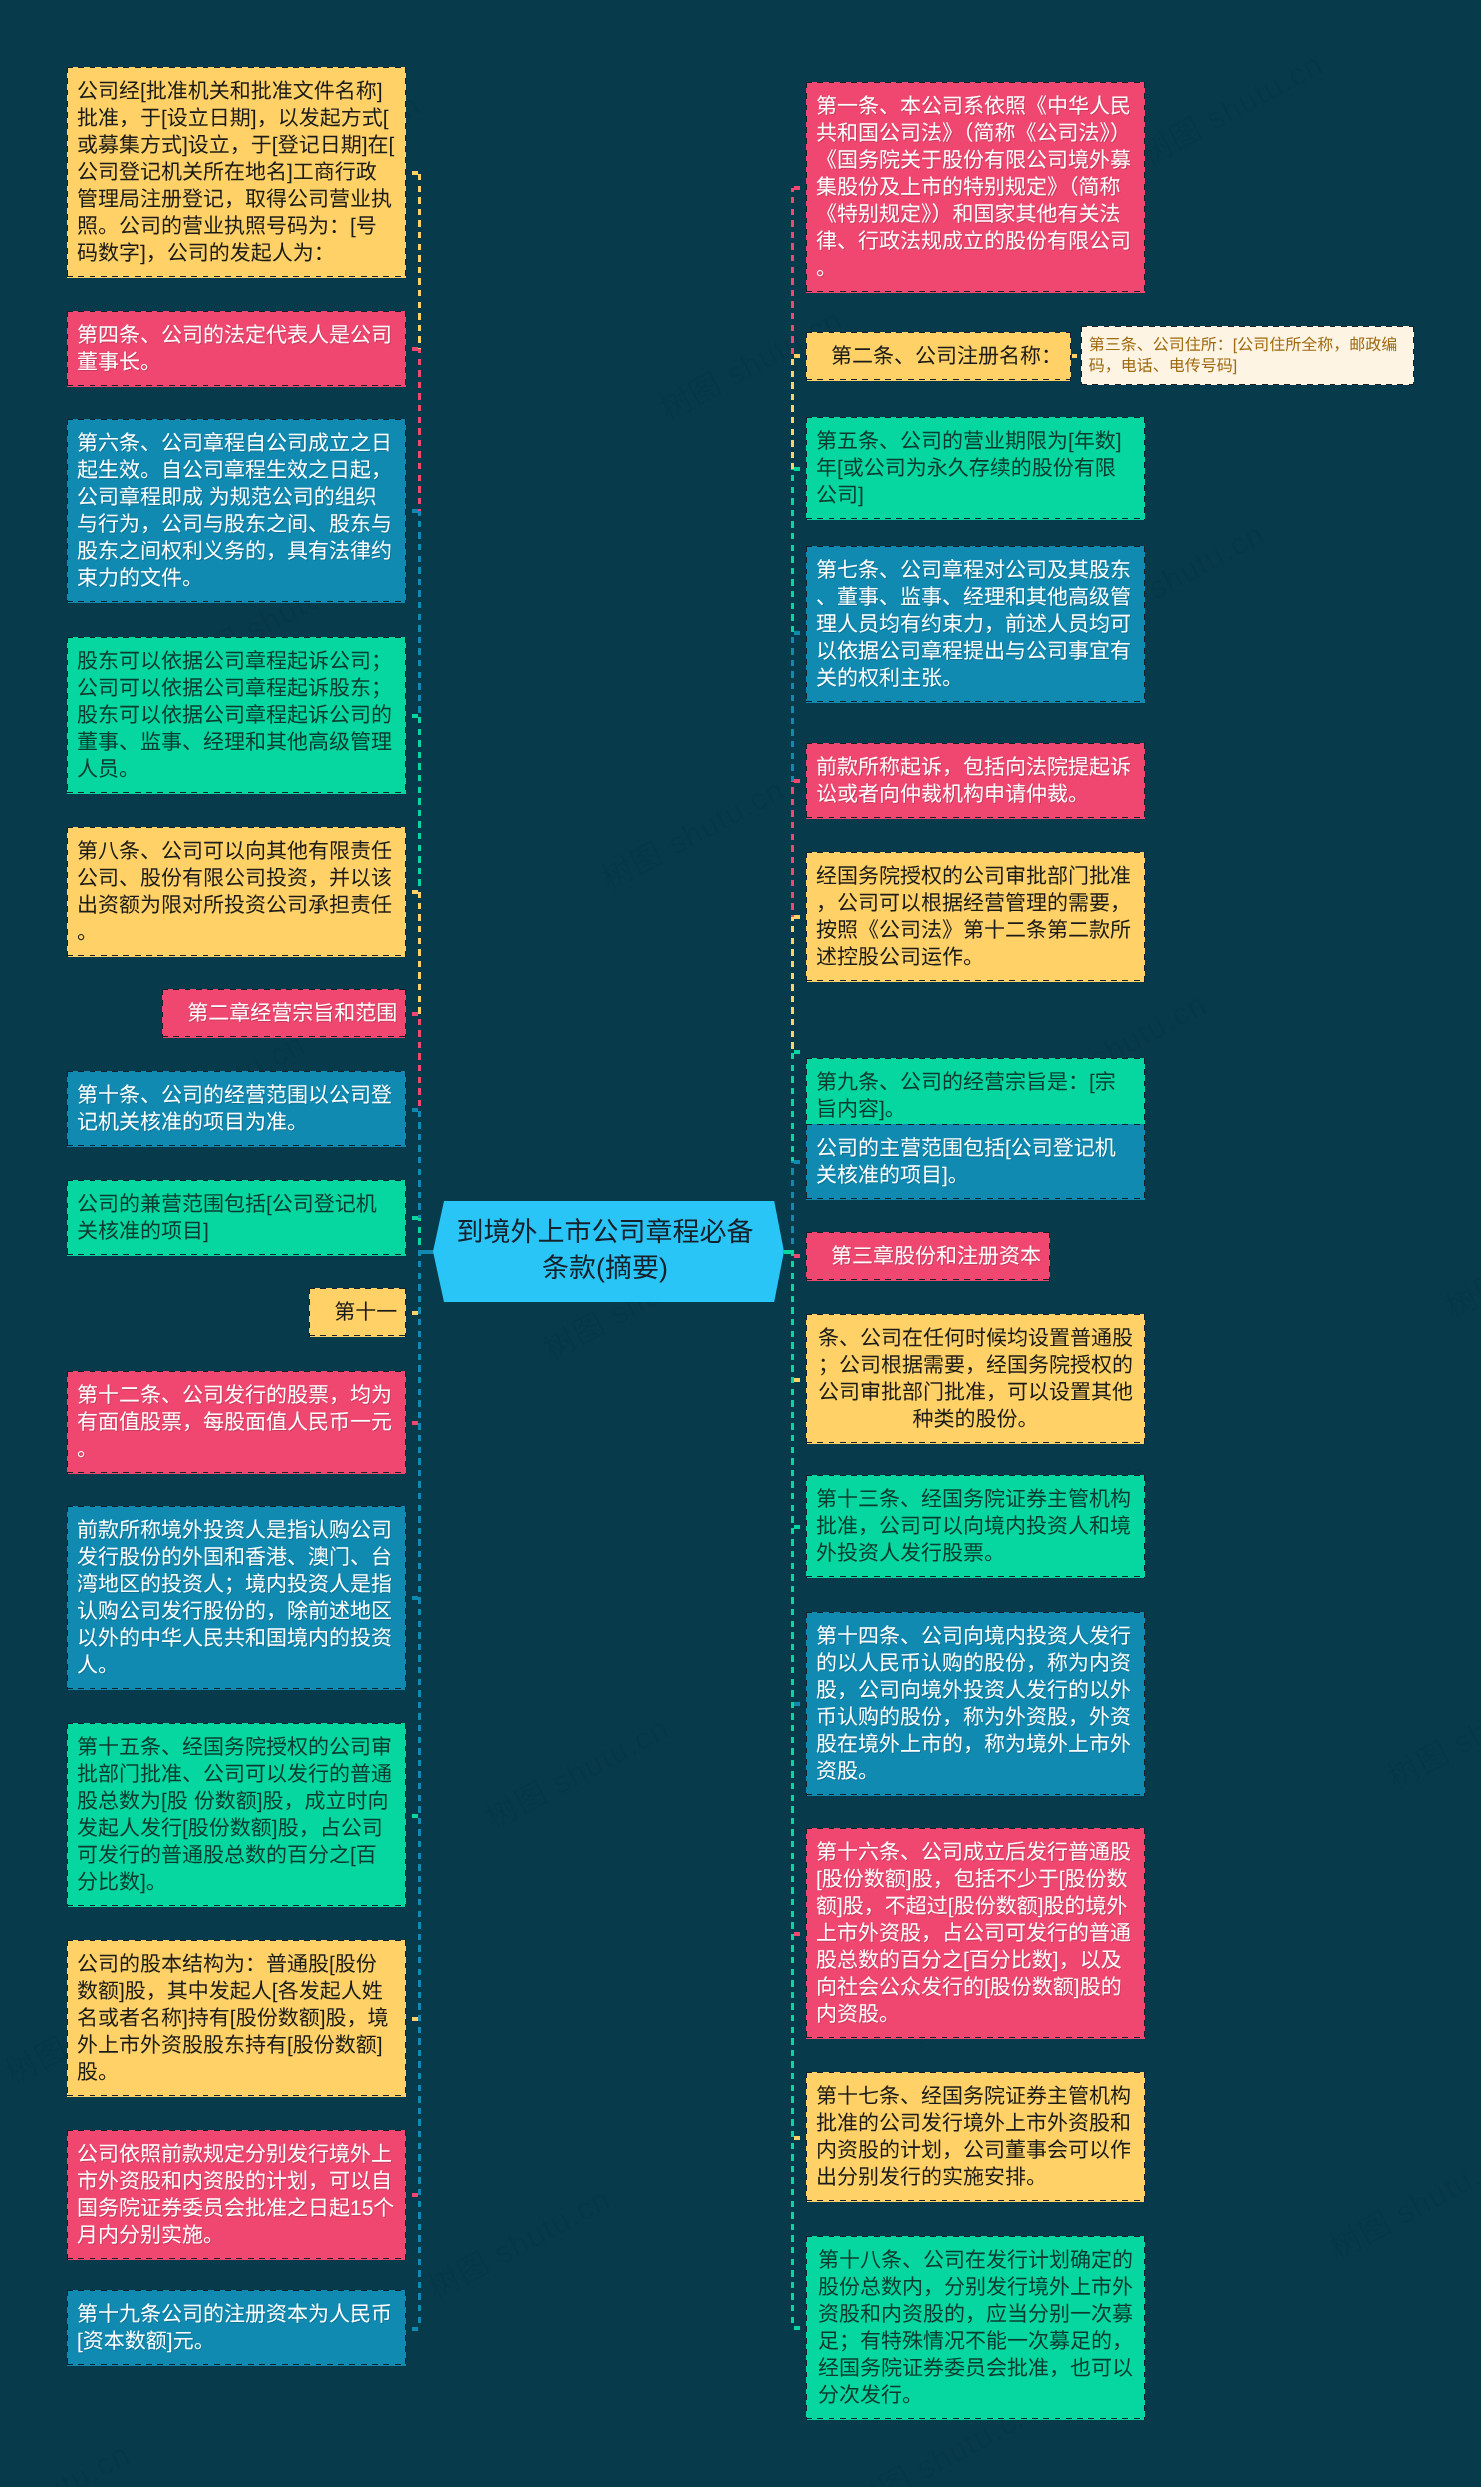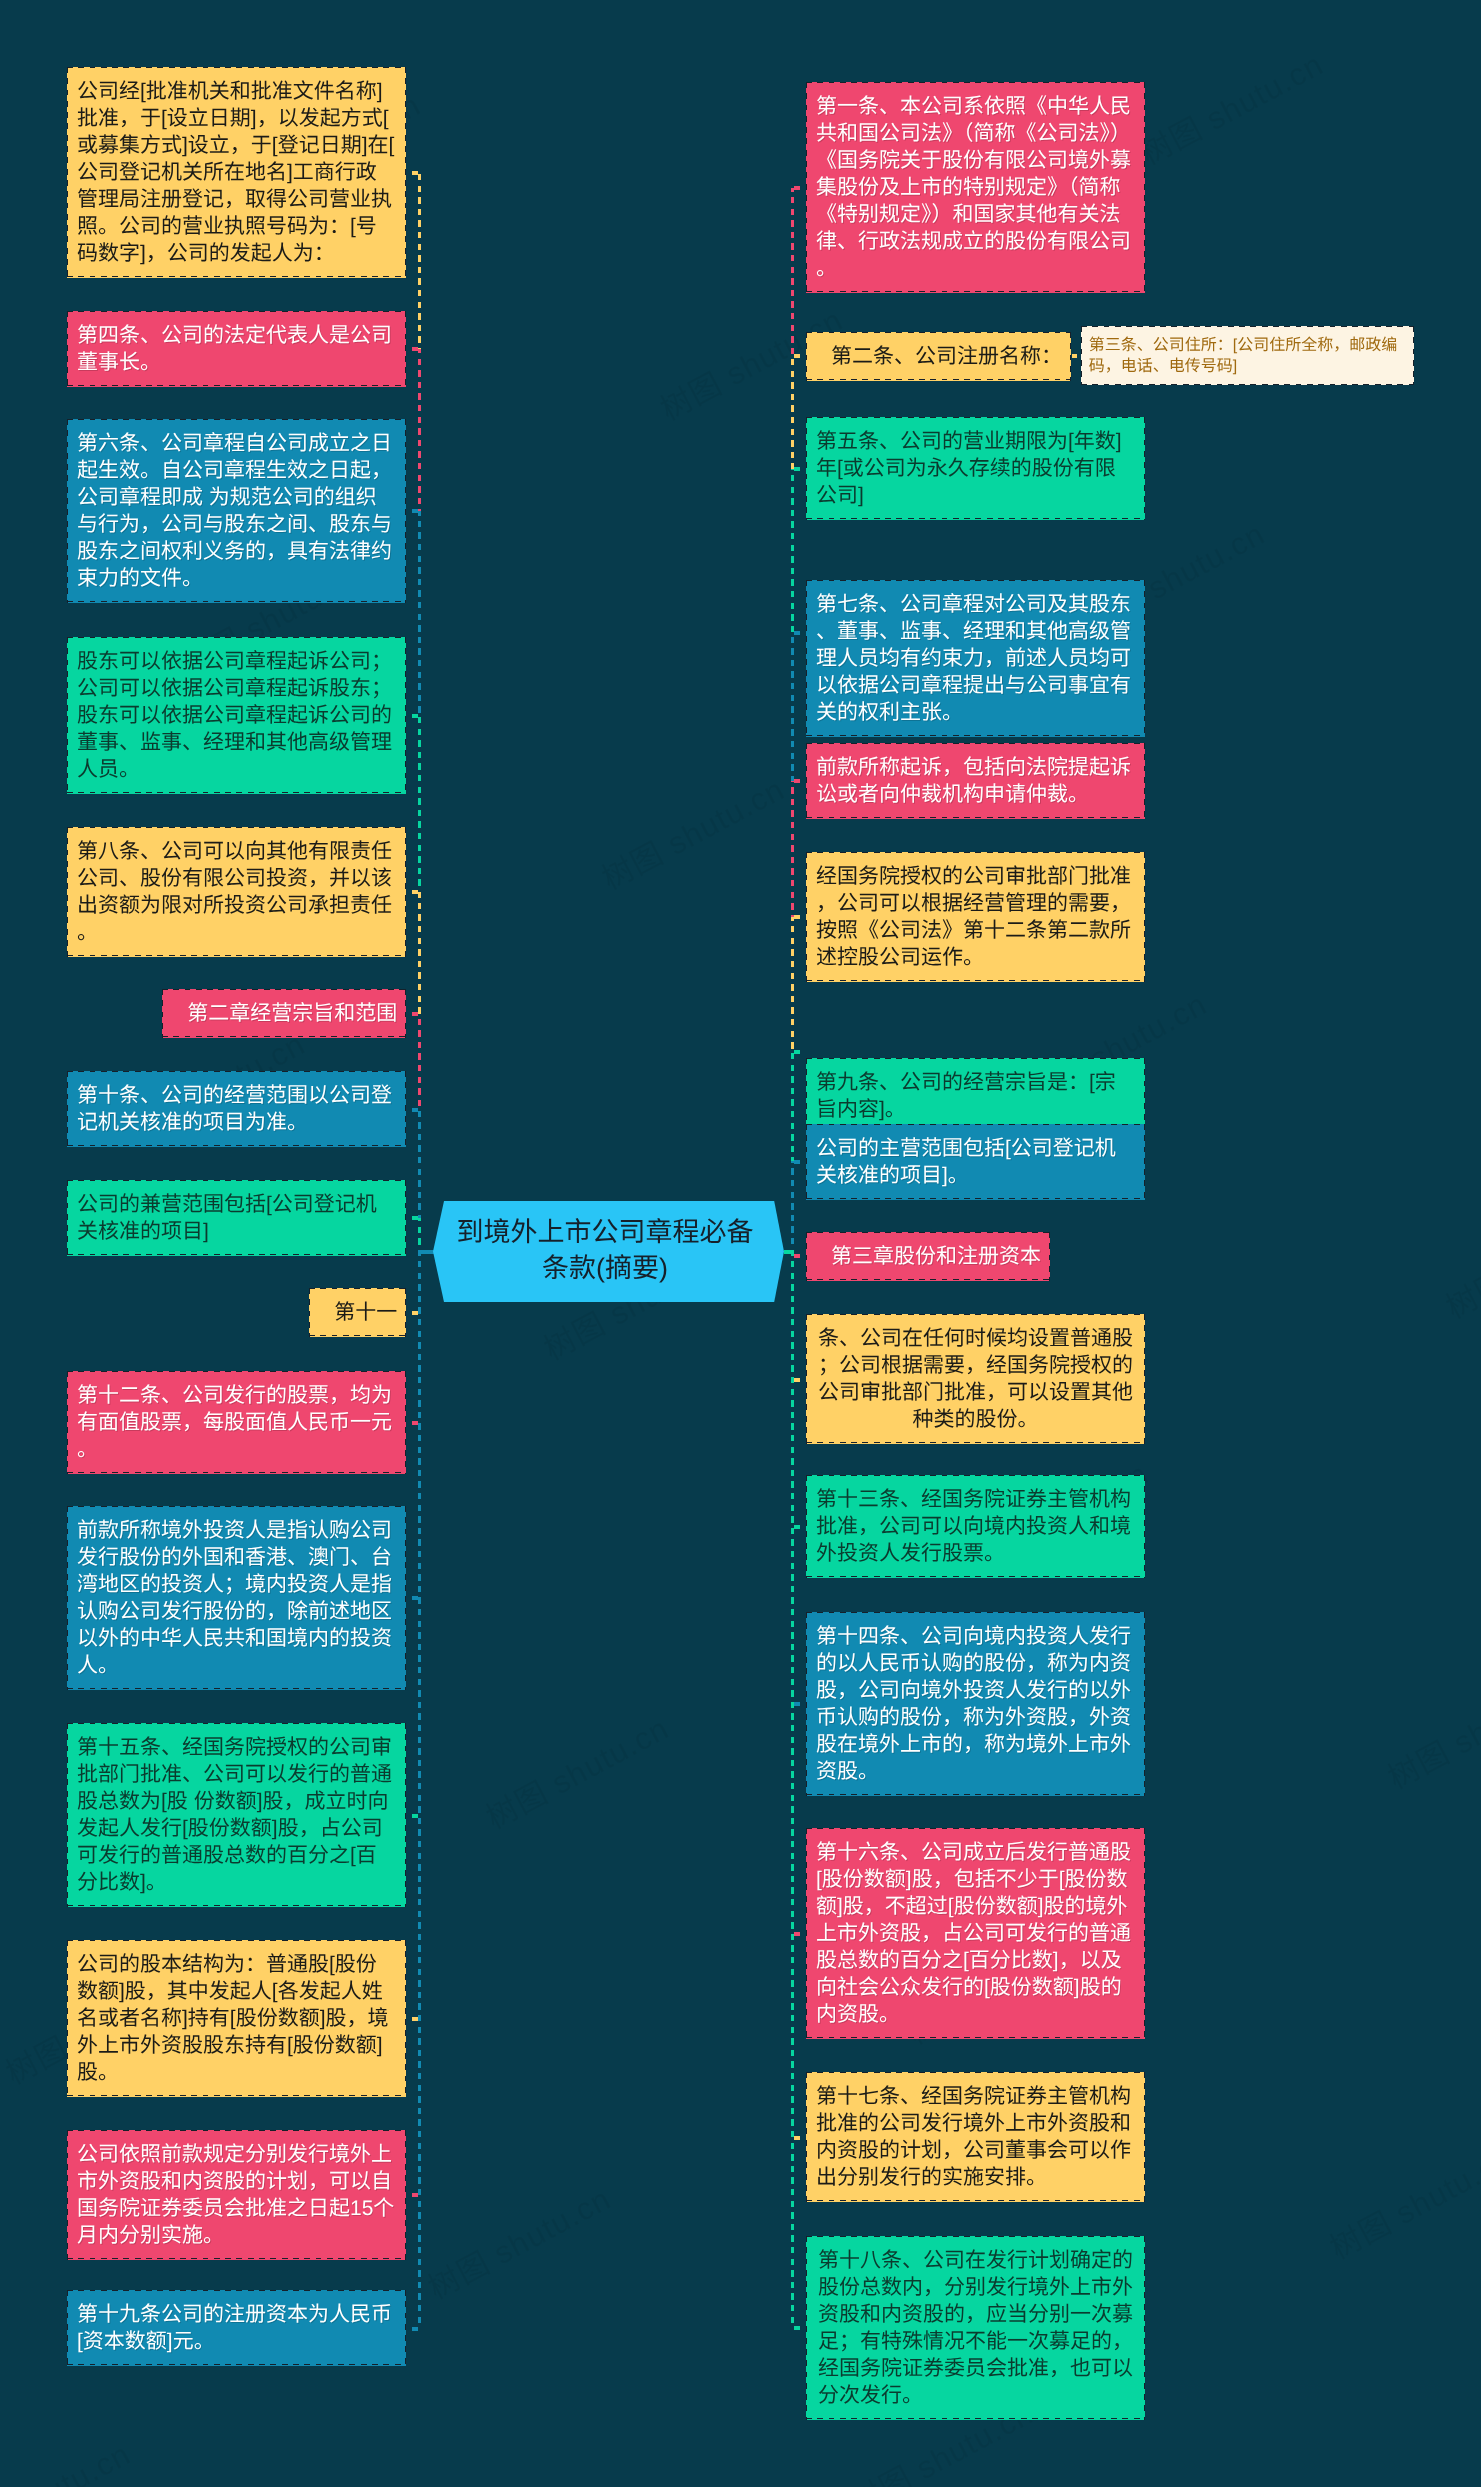--- a/index.html
+++ b/index.html
@@ -160,21 +160,21 @@
 <div class="node left c-yellow shrink" style="top:1288px;">第十一</div>
 <div class="node left c-pink" style="top:1371px;">第十二条、公司发行的股票，均为有面值股票，每股面值人民币一元。</div>
 <div class="node left c-blue" style="top:1506px;">前款所称境外投资人是指认购公司发行股份的外国和香港、澳门、台湾地区的投资人；境内投资人是指认购公司发行股份的，除前述地区以外的中华人民共和国境内的投资人。</div>
 <div class="node left c-yellow" style="top:1940px;">公司的股本结构为：普通股[股份数额]股，其中发起人[各发起人姓名或者名称]持有[股份数额]股，境外上市外资股股东持有[股份数额]股。</div>
 <div class="node left c-green" style="top:1723px;">第十五条、经国务院授权的公司审批部门批准、公司可以发行的普通股总数为[股 份数额]股，成立时向发起人发行[股份数额]股，占公司可发行的普通股总数的百分之[百分比数]。</div>
 <div class="node left c-pink" style="top:2130px;">公司依照前款规定分别发行境外上市外资股和内资股的计划，可以自国务院证券委员会批准之日起15个月内分别实施。</div>
 <div class="node left c-blue" style="top:2290px;">第十九条公司的注册资本为人民币[资本数额]元。</div>
 <div class="node right c-pink" style="top:82px;">第一条、本公司系依照《中华人民共和国公司法》（简称《公司法》）《国务院关于股份有限公司境外募集股份及上市的特别规定》（简称《特别规定》）和国家其他有关法律、行政法规成立的股份有限公司。</div>
 <div class="node right c-yellow shrink" style="top:332px;">第二条、公司注册名称：</div>
 <div class="node right c-green" style="top:417px;">第五条、公司的营业期限为[年数]年[或公司为永久存续的股份有限公司]</div>
-<div class="node right c-blue" style="top:580px;">第七条、公司章程对公司及其股东、董事、监事、经理和其他高级管理人员均有约束力，前述人员均可以依据公司章程提出与公司事宜有关的权利主张。</div>
+<div class="node right c-blue" style="top:546px;">第七条、公司章程对公司及其股东、董事、监事、经理和其他高级管理人员均有约束力，前述人员均可以依据公司章程提出与公司事宜有关的权利主张。</div>
 <div class="node right c-pink" style="top:743px;">前款所称起诉，包括向法院提起诉讼或者向仲裁机构申请仲裁。</div>
 <div class="node right c-yellow" style="top:852px;">经国务院授权的公司审批部门批准，公司可以根据经营管理的需要，按照《公司法》第十二条第二款所述控股公司运作。</div>
 <div class="node right c-green" style="top:1058px;">第九条、公司的经营宗旨是：[宗旨内容]。</div>
 <div class="node right c-blue" style="top:1124px;">公司的主营范围包括[公司登记机关核准的项目]。</div>
 <div class="node right c-pink shrink" style="top:1232px;">第三章股份和注册资本</div>
 <div class="node right c-yellow" style="top:1314px;text-align:center;">条、公司在任何时候均设置普通股；公司根据需要，经国务院授权的公司审批部门批准，可以设置其他种类的股份。</div>
 <div class="node right c-green" style="top:1475px;">第十三条、经国务院证券主管机构批准，公司可以向境内投资人和境外投资人发行股票。</div>
 <div class="node right c-blue" style="top:1612px;">第十四条、公司向境内投资人发行的以人民币认购的股份，称为内资股，公司向境外投资人发行的以外币认购的股份，称为外资股，外资股在境外上市的，称为境外上市外资股。</div>
 <div class="node right c-pink" style="top:1828px;">第十六条、公司成立后发行普通股[股份数额]股，包括不少于[股份数额]股，不超过[股份数额]股的境外上市外资股，占公司可发行的普通股总数的百分之[百分比数]，以及向社会公众发行的[股份数额]股的内资股。</div>
 <div class="node right c-yellow" style="top:2072px;">第十七条、经国务院证券主管机构批准的公司发行境外上市外资股和内资股的计划，公司董事会可以作出分别发行的实施安排。</div>

